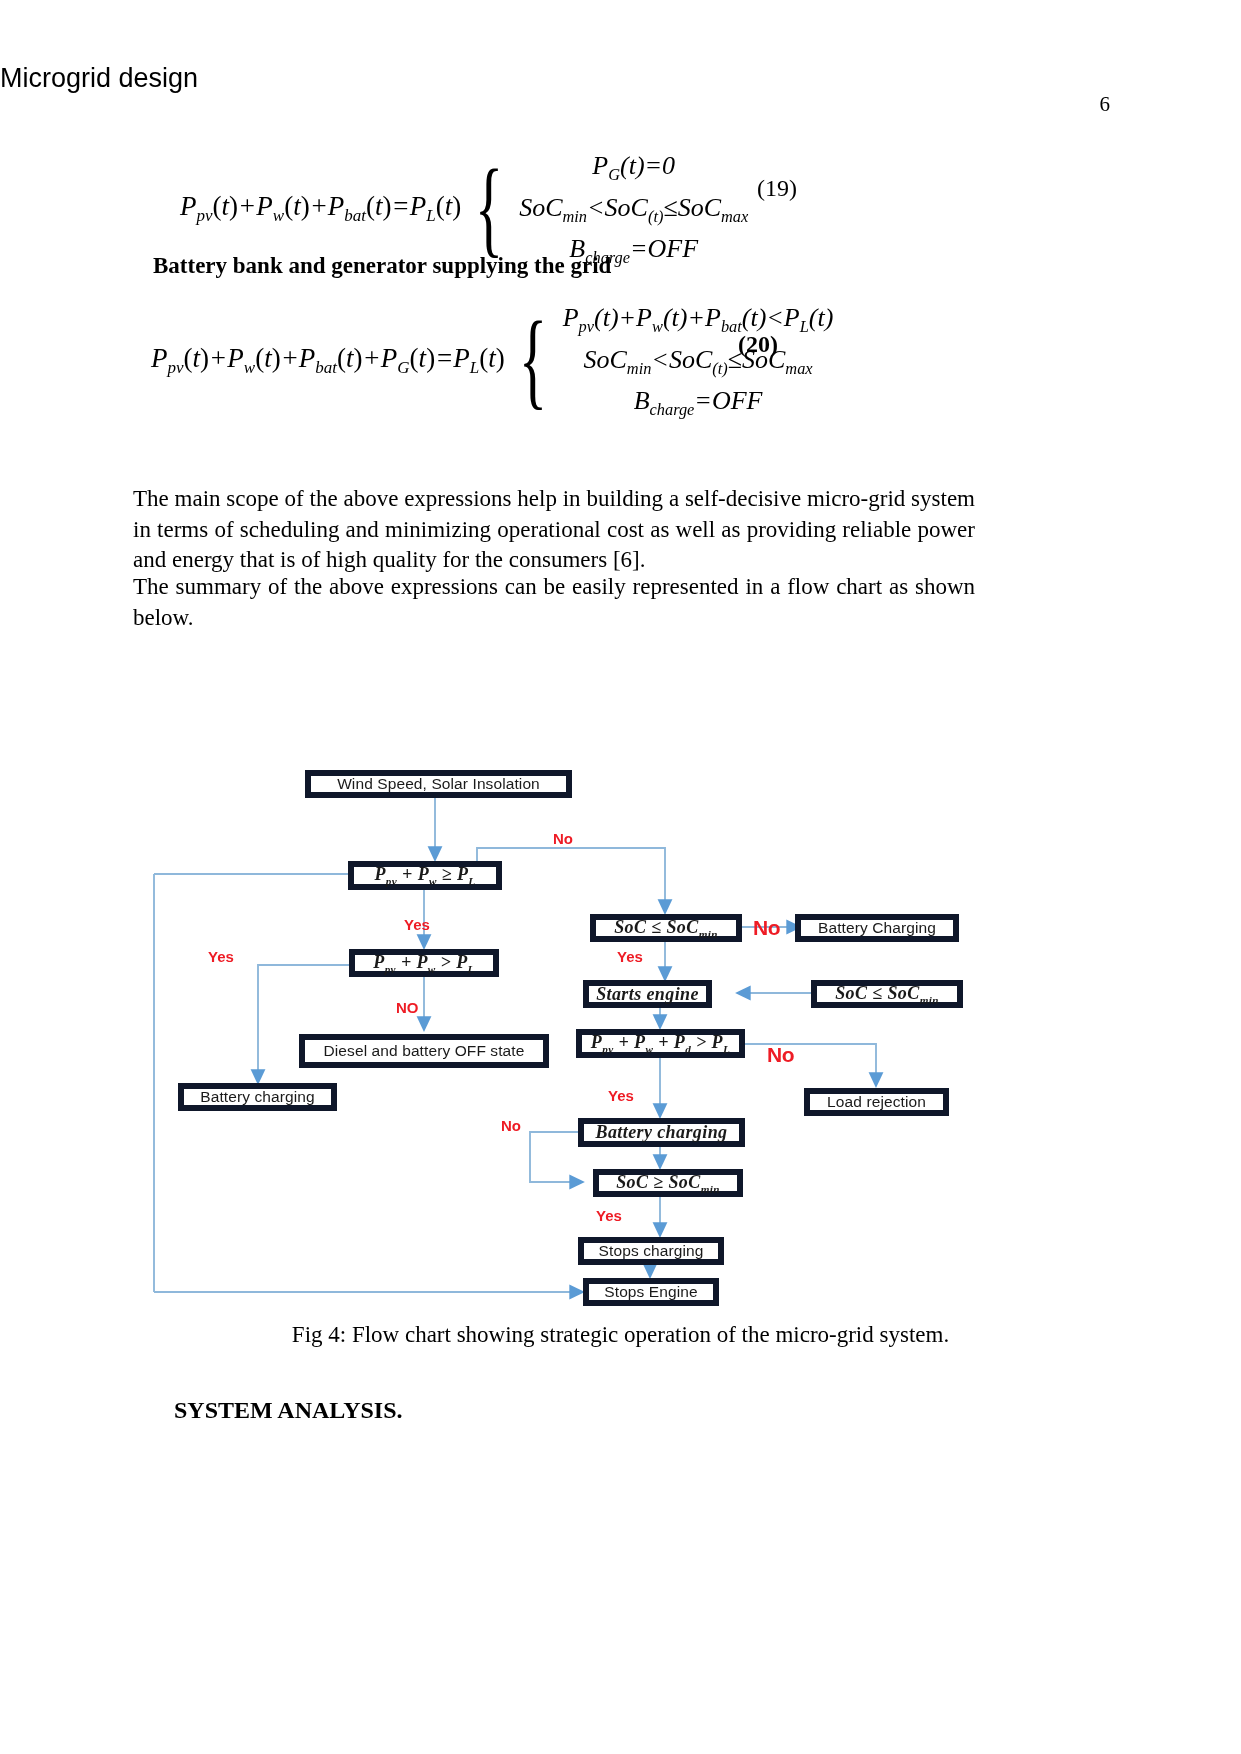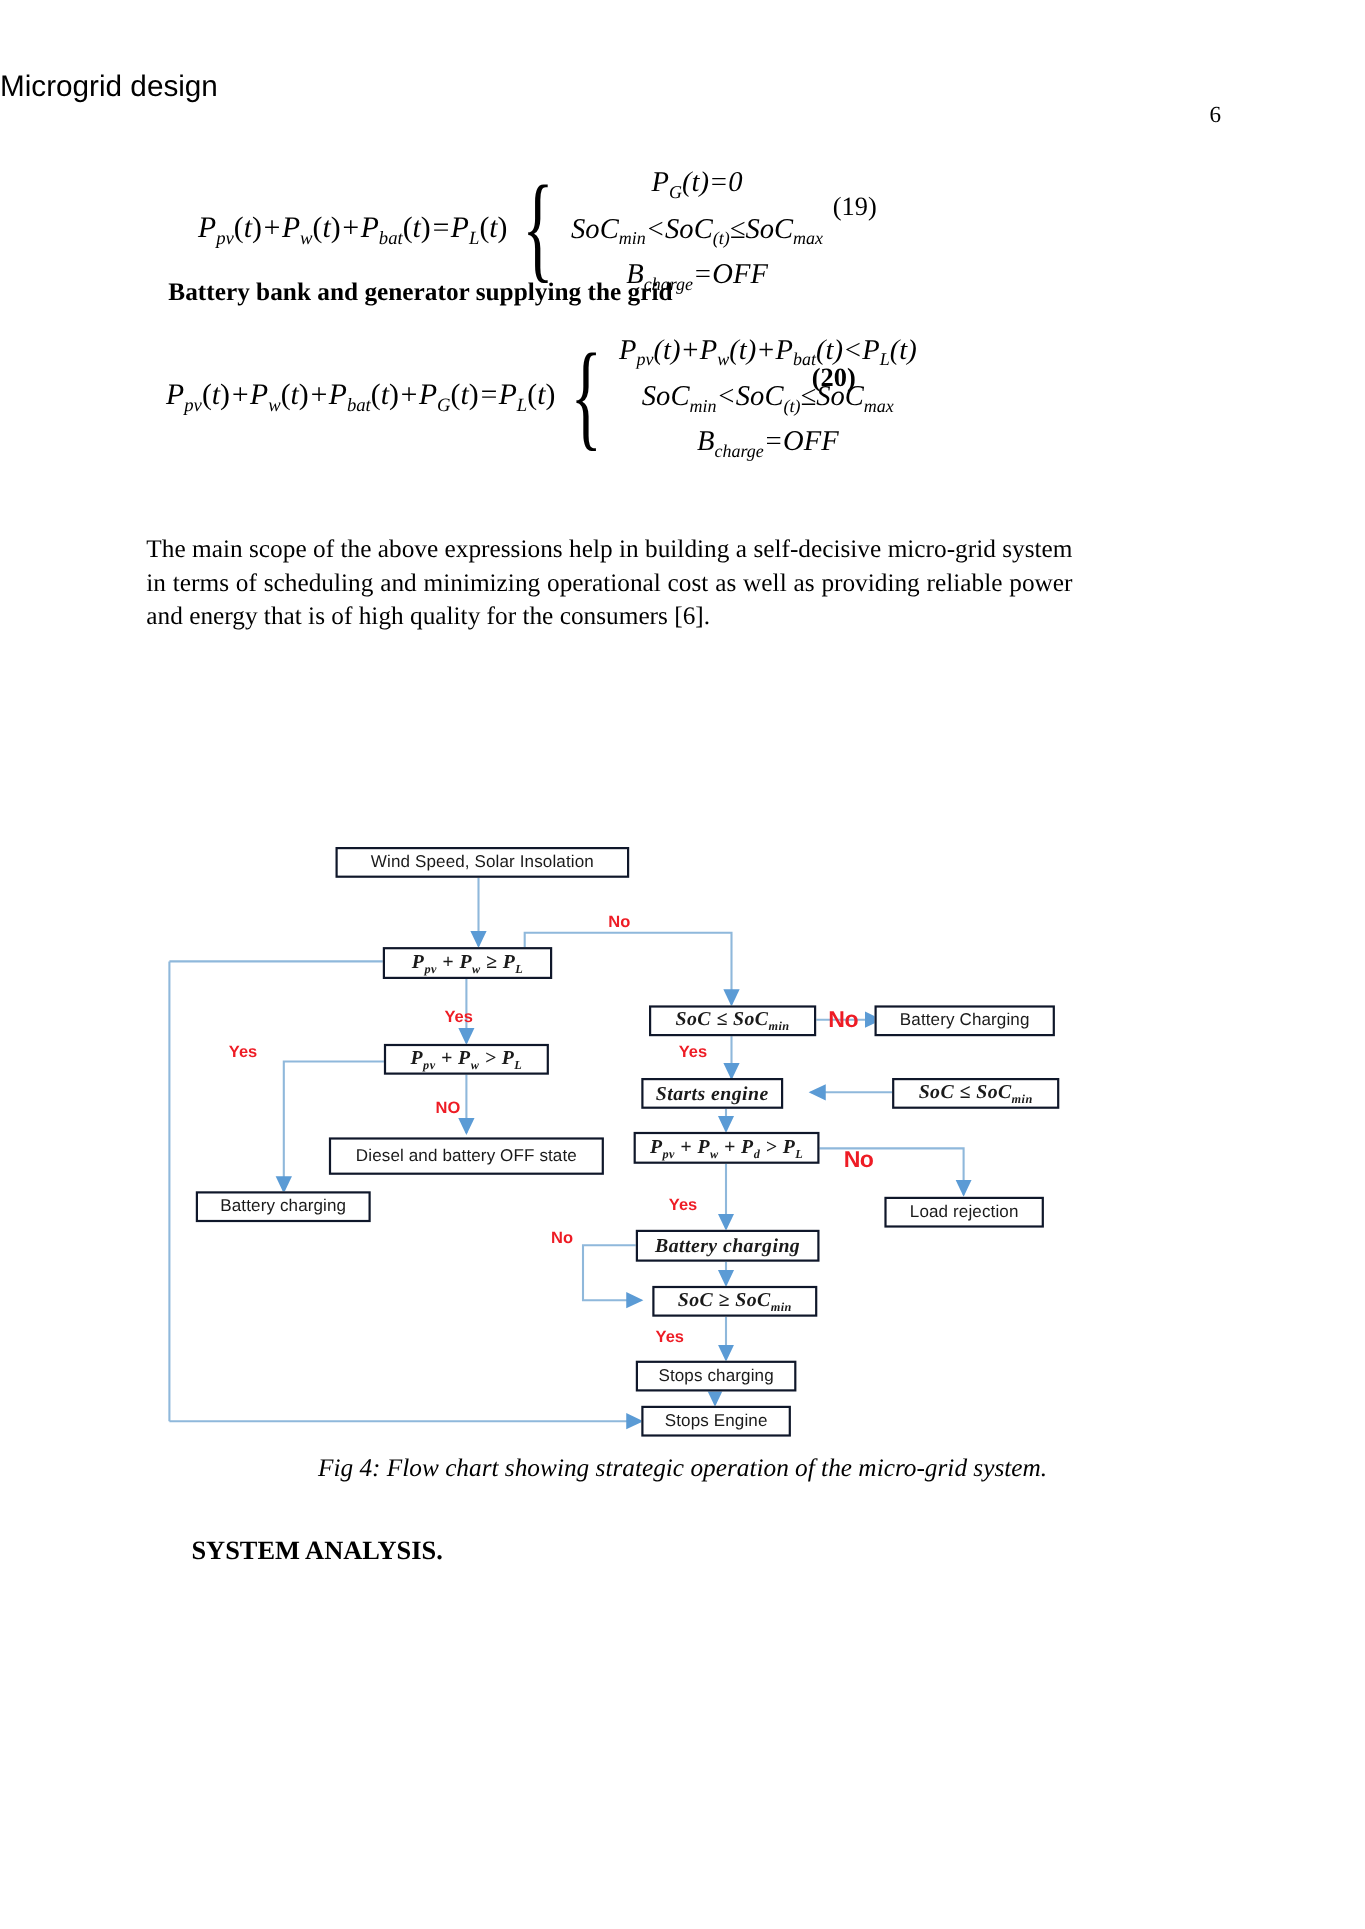--- a/index.html
+++ b/index.html
@@ -101,21 +101,21 @@
   .flow {
     position: absolute;
     left: 0;
     top: 0;
     width: 1241px;
     height: 1754px;
     pointer-events: none;
   }
   .fbox {
     position: absolute;
-    border: 2px solid #0f172a;
+    border: 6px solid #0f172a;
     background: #ffffff;
     box-sizing: border-box;
     display: flex;
     align-items: center;
     justify-content: center;
     font-family: "Liberation Sans", sans-serif;
     font-size: 15.5px;
     color: #1a1a1a;
     letter-spacing: .1px;
     white-space: nowrap;
@@ -140,21 +140,20 @@
     font-size: 21px;
     font-weight: bold;
     letter-spacing: -0.5px;
   }
 
   .caption {
     position: absolute;
     left: 0;
     width: 1241px;
     text-align: center;
-    font-style: italic;
     font-size: 23px;
   }
 </style>
 </head>
 <body>
 
 <div class="page">
 
   <div class="running-head">Microgrid design</div>
   <div class="page-number">6</div>
@@ -181,20 +180,21 @@
     <span class="brace">{</span>
     <span class="eq-rhs">
       <span class="ln">P<sub>pv</sub>(t)+P<sub>w</sub>(t)+P<sub>bat</sub>(t)&lt;P<sub>L</sub>(t)</span>
       <span class="ln">SoC<sub>min</sub>&lt;SoC<sub>(t)</sub>≤SoC<sub>max</sub></span>
       <span class="ln">B<sub>charge</sub>=OFF</span>
     </span>
   </div>
   <div class="eq-num" style="left:738px; top:331px; font-weight:bold;">(20)</div>
 
   <div class="para" style="top:452px;">The main scope of the above expressions help in building a self-decisive micro-grid system in terms of scheduling and minimizing operational cost as well as providing reliable power and energy that is of high quality for the consumers [6].</div>
+  <div class="para" style="top:540px;">The summary of the above expressions can be easily represented in a flow chart as shown below.</div>
 
   <div>
 
     <svg class="flow" viewBox="0 0 1241 1754" xmlns="http://www.w3.org/2000/svg">
       <defs>
         <marker id="ah" markerWidth="9" markerHeight="9" refX="7.2" refY="4.5" orient="auto">
           <path d="M0,0.6 L8.2,4.5 L0,8.4 z" fill="#5B9BD5"></path>
         </marker>
       </defs>
       <g fill="none" stroke="#8FB8DB" stroke-width="1.9">

